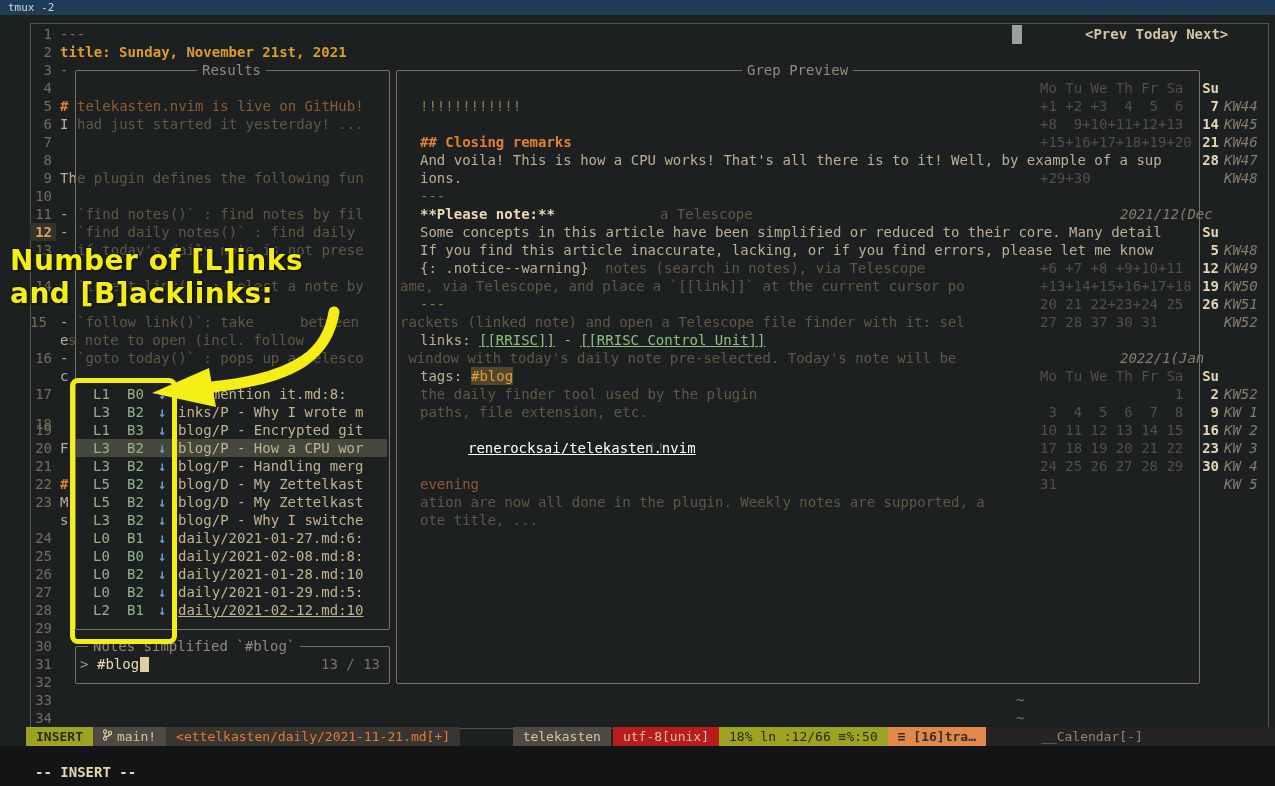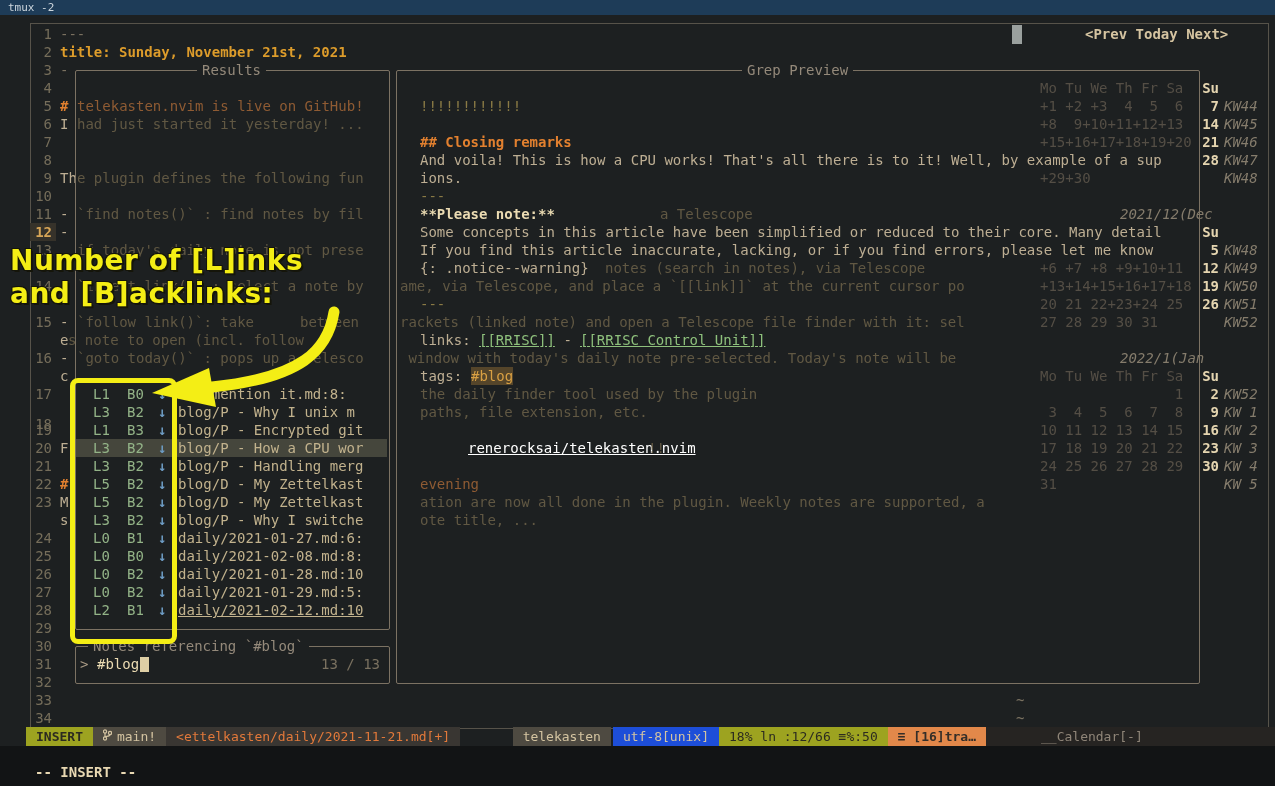--- a/index.html
+++ b/index.html
@@ -53,21 +53,21 @@
                   font:14px/18px "DejaVu Sans Mono",monospace;color:#7a7160;}
   
   .statusline{position:absolute;left:8px;top:727px;width:1260px;height:19px;display:flex;
               font:13px/19px "DejaVu Sans Mono",monospace;align-items:stretch;padding-left:18px;}
   .sl-seg{padding:0 10px;white-space:pre;}
   .sl-mode{background:#9da320;color:#2c2b20;font-weight:bold;}
   .sl-git{background:#4e4a41;color:#d4c4a1;display:flex;align-items:center;gap:5px;}
   .sl-file{background:#393632;color:#e2793a;}
   .sl-spacer{flex:1;}
   .sl-ft{background:#4e4a41;color:#d4c4a1;margin-right:2px;}
-  .sl-enc{background:#1d4ed8;color:#d4c4a1;}
+  .sl-enc{background:#b91c1c;color:#d4c4a1;}
   .sl-pos{background:#9da320;color:#2c2b20;}
   .sl-warn{background:#e2884a;color:#342e28;font-weight:bold;}
   .sl-cal{background:#262422;color:#8f8578;width:300px;box-sizing:border-box;padding-left:55px;}
   
   .bottom-strip{position:absolute;left:0;top:746px;width:1275px;height:40px;background:#121415;}
   .cmdline{position:absolute;left:35px;top:763px;font:bold 14px/18px "DejaVu Sans Mono",monospace;color:#e8d8b2;}
   
   .ann-text{position:absolute;left:10px;top:244px;font:bold 28px/33px "DejaVu Sans",sans-serif;
             color:#f4ee15;letter-spacing:.5px;
             text-shadow:2px 2px 0 #15150a,-1px -1px 0 #15150a,1px -1px 0 #15150a,-1px 1px 0 #15150a;}
@@ -94,21 +94,21 @@
       <span class="frag ln" style="left: 30px; top: 97px; width: 22px; text-align: right;">5</span>
       <span class="frag ln" style="left: 30px; top: 115px; width: 22px; text-align: right;">6</span>
       <span class="frag ln" style="left: 30px; top: 133px; width: 22px; text-align: right;">7</span>
       <span class="frag ln" style="left: 30px; top: 151px; width: 22px; text-align: right;">8</span>
       <span class="frag ln" style="left: 30px; top: 169px; width: 22px; text-align: right;">9</span>
       <span class="frag ln" style="left: 30px; top: 187px; width: 22px; text-align: right;">10</span>
       <span class="frag ln" style="left: 30px; top: 205px; width: 22px; text-align: right;">11</span>
       <span class="frag lncur" style="left: 30px; top: 223px; width: 22px; text-align: right;">12</span>
       <span class="frag ln" style="left: 30px; top: 241px; width: 22px; text-align: right;">13</span>
       <span class="frag ln" style="left: 30px; top: 277px; width: 22px; text-align: right;">14</span>
-      <span class="frag ln" style="left: 30px; top: 313px; width: 22px; text-align: right;">15</span>
+      <span class="frag ln" style="left: 30px; top: 313px; width: 22px; text-align: left;">15</span>
       <span class="frag ln" style="left: 30px; top: 349px; width: 22px; text-align: right;">16</span>
       <span class="frag ln" style="left: 30px; top: 385px; width: 22px; text-align: right;">17</span>
       <span class="frag ln" style="left: 30px; top: 415px; width: 22px; text-align: right;">18</span>
       <span class="frag ln" style="left: 30px; top: 421px; width: 22px; text-align: right;">19</span>
       <span class="frag ln" style="left: 30px; top: 439px; width: 22px; text-align: right;">20</span>
       <span class="frag ln" style="left: 30px; top: 457px; width: 22px; text-align: right;">21</span>
       <span class="frag ln" style="left: 30px; top: 475px; width: 22px; text-align: right;">22</span>
       <span class="frag ln" style="left: 30px; top: 493px; width: 22px; text-align: right;">23</span>
       <span class="frag ln" style="left: 30px; top: 529px; width: 22px; text-align: right;">24</span>
       <span class="frag ln" style="left: 30px; top: 547px; width: 22px; text-align: right;">25</span>
@@ -126,20 +126,21 @@
       <span class="frag dim2" style="left: 60px; top: 61px;">-</span>
       <span class="frag oran" style="left: 60px; top: 97px;">#</span>
       <span class="frag dimo" style="left: 77px; top: 97px;">telekasten.nvim is live on GitHub!</span>
       <span class="frag fg" style="left: 60px; top: 115px;">I</span>
       <span class="frag dim" style="left: 77px; top: 115px;">had just started it yesterday! ...</span>
       <span class="frag fg" style="left: 60px; top: 169px;">Th</span>
       <span class="frag dim" style="left: 77px; top: 169px;">e plugin defines the following fun</span>
       <span class="frag fg" style="left: 60px; top: 205px;">- </span>
       <span class="frag dim" style="left: 77px; top: 205px;">`find notes()` : find notes by fil</span>
       <span class="frag fg" style="left: 60px; top: 223px;">- </span>
+      <span class="frag dim" style="left: 77px; top: 223px;">`find daily notes()` : find daily</span>
       <span class="frag dim" style="left: 77px; top: 241px;">if today's daily note is not prese</span>
       <span class="frag fg" style="left: 60px; top: 277px;">- </span>
       <span class="frag dim" style="left: 77px; top: 277px;">`insert link()` : select a note by</span>
       <span class="frag fg" style="left: 60px; top: 313px;">- </span>
       <span class="frag dim" style="left: 77px; top: 313px;">`follow link()`: take</span>
       <span class="frag dim" style="left: 300px; top: 313px;">between</span>
       <span class="frag fg" style="left: 60px; top: 331px;">e</span>
       <span class="frag dim" style="left: 68px; top: 331px;">s note to open (incl. follow</span>
       <span class="frag fg" style="left: 60px; top: 349px;">- </span>
       <span class="frag dim" style="left: 77px; top: 349px;">`goto today()` : pops up a Telesco</span>
@@ -180,21 +181,21 @@
       <span class="frag dim2" style="left: 1016px; top: 709px;">~</span>
       <div class="result-row" style="left: 76px; top: 385px; width: 311px; height: 18px;"></div>
       <span class="frag lb" style="left: 93px; top: 385px;">L1</span>
       <span class="frag lb" style="left: 127px; top: 385px;">B0</span>
       <span class="frag arr" style="left: 158px; top: 385px;">↓</span>
       <span class="frag fn" style="left: 178px; top: 385px;">… i mention it.md:8:</span>
       <div class="result-row" style="left: 76px; top: 403px; width: 311px; height: 18px;"></div>
       <span class="frag lb" style="left: 93px; top: 403px;">L3</span>
       <span class="frag lb" style="left: 127px; top: 403px;">B2</span>
       <span class="frag arr" style="left: 158px; top: 403px;">↓</span>
-      <span class="frag fn" style="left: 178px; top: 403px;">blog/P - Why I unix m</span>
+      <span class="frag fn" style="left: 178px; top: 403px;">inks/P - Why I wrote m</span>
       <div class="result-row" style="left: 76px; top: 421px; width: 311px; height: 18px;"></div>
       <span class="frag lb" style="left: 93px; top: 421px;">L1</span>
       <span class="frag lb" style="left: 127px; top: 421px;">B3</span>
       <span class="frag arr" style="left: 158px; top: 421px;">↓</span>
       <span class="frag fn" style="left: 178px; top: 421px;">blog/P - Encrypted git</span>
       <div class="box sel-bg" style="left: 76px; top: 439px; width: 311px; height: 18px;"></div>
       <div class="result-row" style="left: 76px; top: 439px; width: 311px; height: 18px;"></div>
       <span class="frag lb" style="left: 93px; top: 439px;">L3</span>
       <span class="frag lb" style="left: 127px; top: 439px;">B2</span>
       <span class="frag arr" style="left: 158px; top: 439px;">↓</span>
@@ -265,21 +266,21 @@
       <span class="frag kw" style="left: 1224px; top: 241px;">KW48</span>
       <span class="frag cdim" style="left: 1040px; top: 259px;">+6 +7 +8 +9+10+11</span>
       <span class="frag sun" style="left: 1197px; top: 259px; width: 22px; text-align: right;">12</span>
       <span class="frag kw" style="left: 1224px; top: 259px;">KW49</span>
       <span class="frag cdim" style="left: 1040px; top: 277px;">+13+14+15+16+17+18</span>
       <span class="frag sun" style="left: 1197px; top: 277px; width: 22px; text-align: right;">19</span>
       <span class="frag kw" style="left: 1224px; top: 277px;">KW50</span>
       <span class="frag cdim" style="left: 1040px; top: 295px;">20 21 22+23+24 25</span>
       <span class="frag sun" style="left: 1197px; top: 295px; width: 22px; text-align: right;">26</span>
       <span class="frag kw" style="left: 1224px; top: 295px;">KW51</span>
-      <span class="frag cdim" style="left: 1040px; top: 313px;">27 28 29 30 31</span>
+      <span class="frag cdim" style="left: 1040px; top: 313px;">27 28 37 30 31</span>
       <span class="frag kw" style="left: 1224px; top: 313px;">KW52</span>
       <span class="frag kw" style="left: 1120px; top: 349px;">2022/1(Jan</span>
       <span class="frag cdim" style="left: 1040px; top: 367px;">Mo Tu We Th Fr Sa</span>
       <span class="frag sun" style="left: 1197px; top: 367px; width: 22px; text-align: right;">Su</span>
       <span class="frag cdim" style="left: 1040px; top: 385px;">                1</span>
       <span class="frag sun" style="left: 1197px; top: 385px; width: 22px; text-align: right;">2</span>
       <span class="frag kw" style="left: 1224px; top: 385px;">KW52</span>
       <span class="frag cdim" style="left: 1040px; top: 403px;"> 3  4  5  6  7  8</span>
       <span class="frag sun" style="left: 1197px; top: 403px; width: 22px; text-align: right;">9</span>
       <span class="frag kw" style="left: 1224px; top: 403px;">KW 1</span>
@@ -295,21 +296,21 @@
       <span class="frag cdim" style="left: 1040px; top: 475px;">31</span>
       <span class="frag kw" style="left: 1224px; top: 475px;">KW 5</span>
     </div>
 
   <div id="w-results" class="win-border"></div>
   <div id="w-prompt" class="win-border"></div>
   <div id="w-preview" class="win-border"></div>
 
   <div class="win-title" style="left:197px;top:61px;">Results</div>
   <div class="win-title" style="left:742px;top:61px;">Grep Preview</div>
-  <div class="win-title" style="left:88px;top:637px;">Notes referencing `#blog`</div>
+  <div class="win-title" style="left:88px;top:637px;">Notes simplified `#blog`</div>
 
   <div class="frag nav" style="left:1085px;top:25px;">&lt;Prev Today Next&gt;</div>
 
   <div class="prompt-prefix">&gt;</div>
   <div class="prompt-query">#blog</div>
   <div class="prompt-counter">13 / 13</div>
 
   <div class="statusline">
     <span class="sl-seg sl-mode">INSERT</span>
     <span class="sl-seg sl-git"><span><svg width="9" height="12" viewBox="0 0 9 12">

